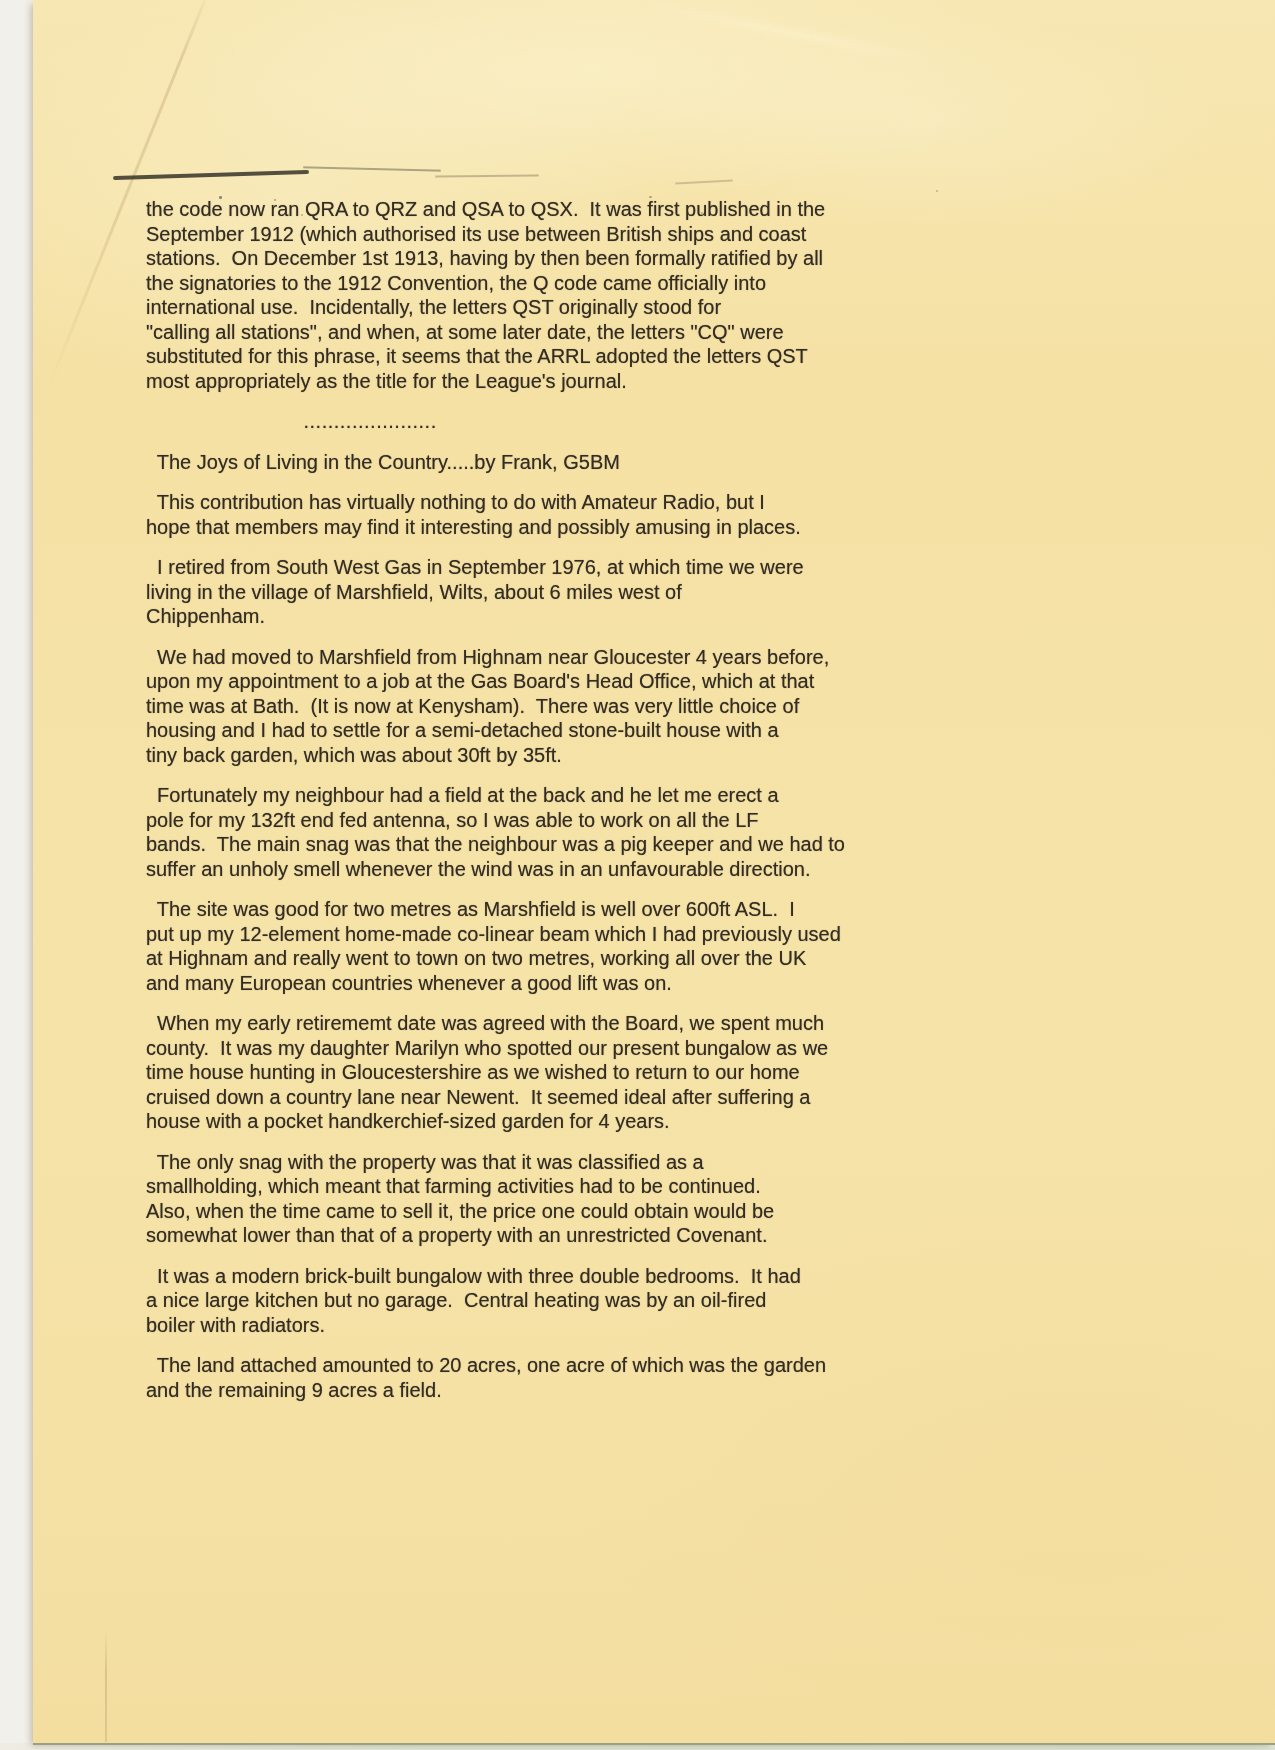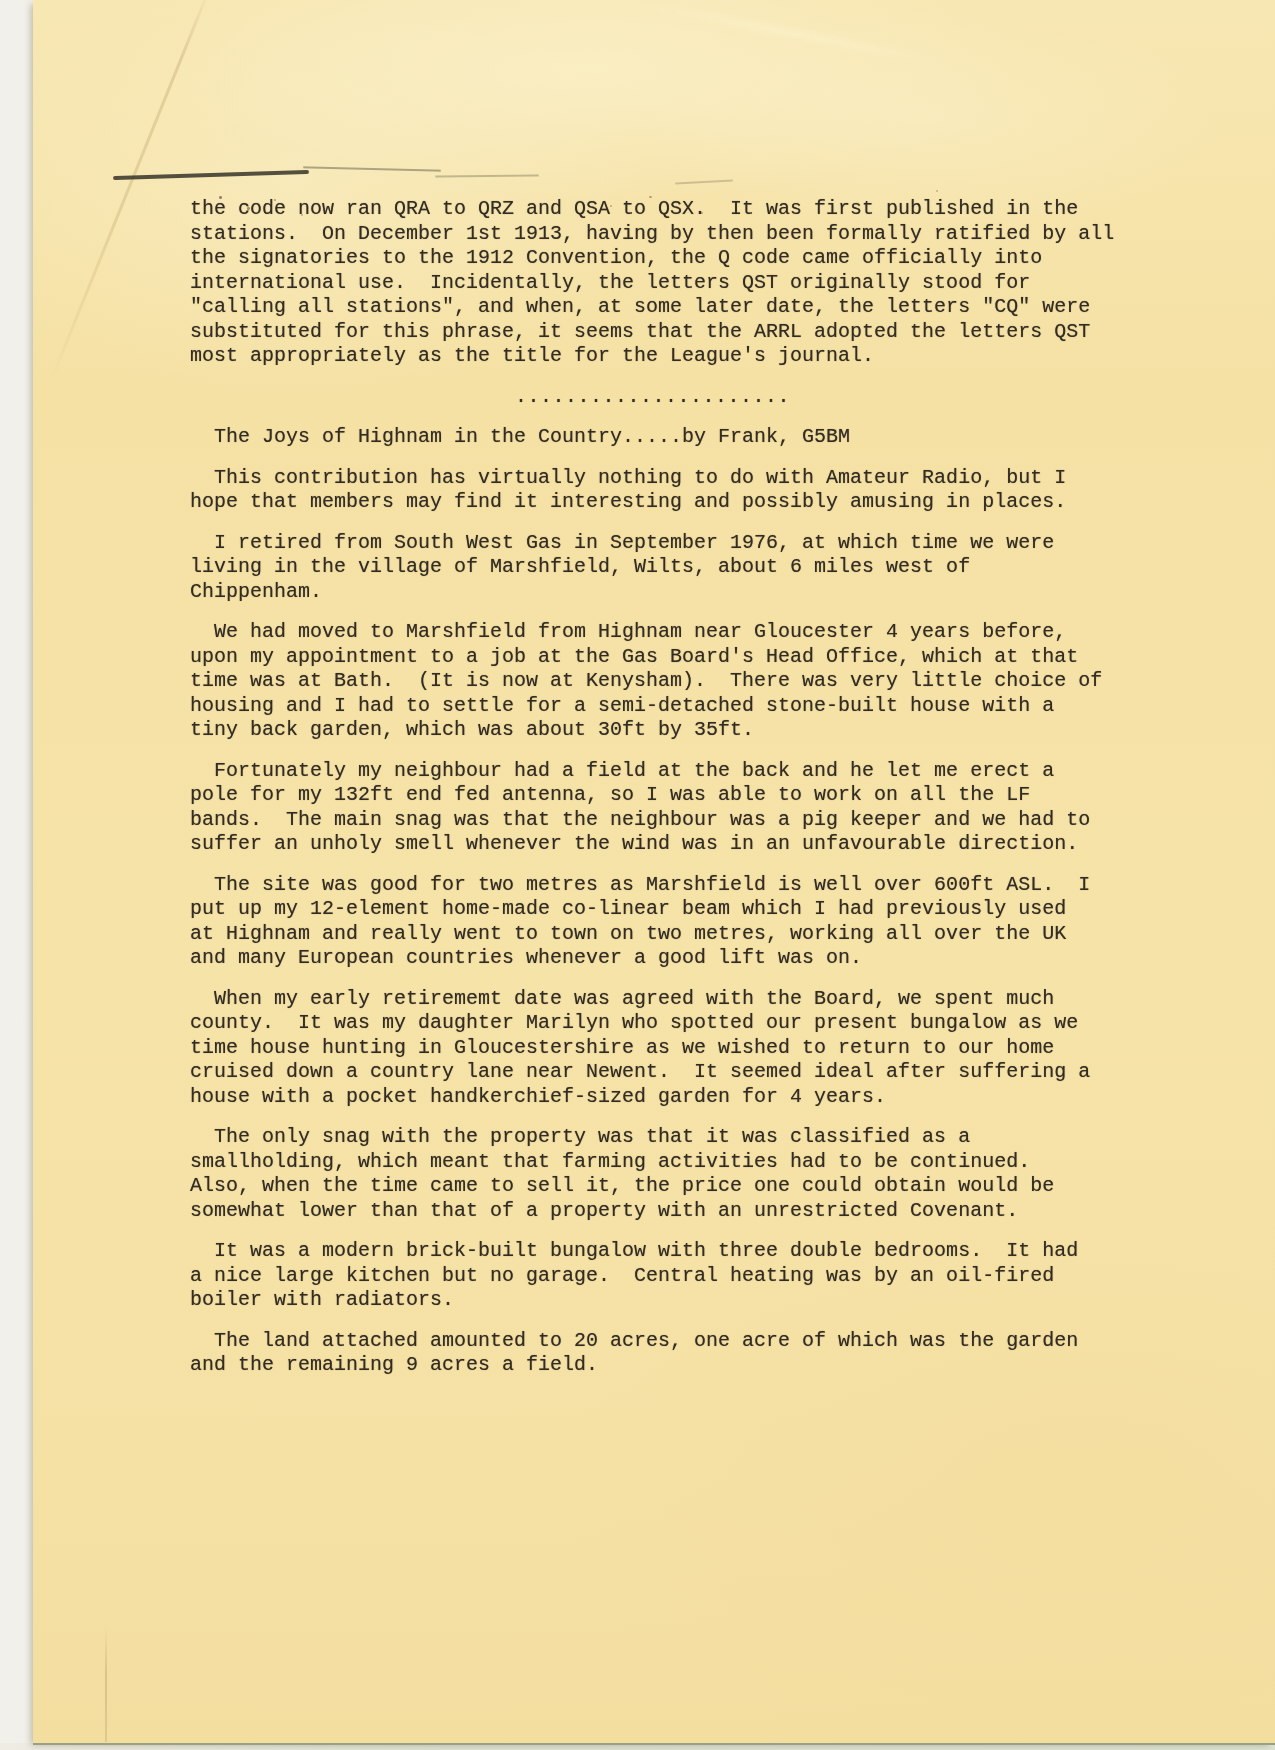--- a/index.html
+++ b/index.html
@@ -87,26 +87,25 @@
   .s6 { left: 616px; top: 196px; width: 2.5px; height: 2px;   opacity: .7; }
   .s7 { left: 668px; top: 212px; width: 1.5px; height: 1.5px; opacity: .55; }
   .s8 { left: 903px; top: 190px; width: 2px;   height: 1.5px; opacity: .5; }
   .text-column {
     position: absolute;
     left: 113px; top: 197px;
     width: 1070px;
   }
   .line {
     white-space: pre;
-    font-family: Liberation Mono, monospace;
+    font-family: Liberation Sans, sans-serif;
     font-size: 20px;
     line-height: 24.5px;
     color: var(--ink, #332c22);
     text-shadow: 0 0 1px rgba(51,44,34,0.55);
-    margin-left: 44px;
   }
   .block { margin-bottom: 16px; }
   .block.separator .line { letter-spacing: 0.5px; }
 </style>
 </head>
 <body>
 
 <div class="scan">
   <div class="bottom-strip"></div>
   <div class="paper">
@@ -123,32 +122,33 @@
     <div class="speck s3"></div>
     <div class="speck s4"></div>
     <div class="speck s5"></div>
     <div class="speck s6"></div>
     <div class="speck s7"></div>
     <div class="speck s8"></div>
 
     <div class="text-column">
         <div class="block paragraph">
           <div class="line">the code now ran QRA to QRZ and QSA to QSX.  It was first published in the</div>
+          <div class="line">September 1912 (which authorised its use between British ships and coast</div>
           <div class="line">stations.  On December 1st 1913, having by then been formally ratified by all</div>
           <div class="line">the signatories to the 1912 Convention, the Q code came officially into</div>
           <div class="line">international use.  Incidentally, the letters QST originally stood for</div>
           <div class="line">"calling all stations", and when, at some later date, the letters "CQ" were</div>
           <div class="line">substituted for this phrase, it seems that the ARRL adopted the letters QST</div>
           <div class="line">most appropriately as the title for the League's journal.</div>
         </div>
         <div class="block separator">
           <div class="line">                          ......................</div>
         </div>
         <div class="block title">
-          <div class="line">  The Joys of Highnam in the Country.....by Frank, G5BM</div>
+          <div class="line">  The Joys of Living in the Country.....by Frank, G5BM</div>
         </div>
         <div class="block paragraph">
           <div class="line">  This contribution has virtually nothing to do with Amateur Radio, but I</div>
           <div class="line">hope that members may find it interesting and possibly amusing in places.</div>
         </div>
         <div class="block paragraph">
           <div class="line">  I retired from South West Gas in September 1976, at which time we were</div>
           <div class="line">living in the village of Marshfield, Wilts, about 6 miles west of</div>
           <div class="line">Chippenham.</div>
         </div>

